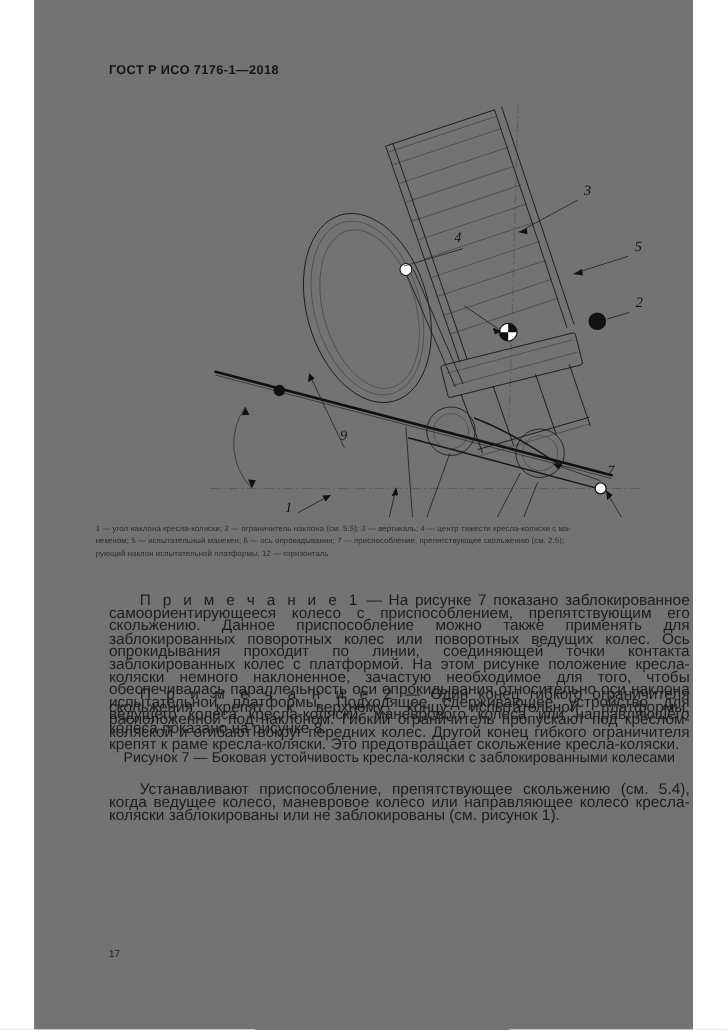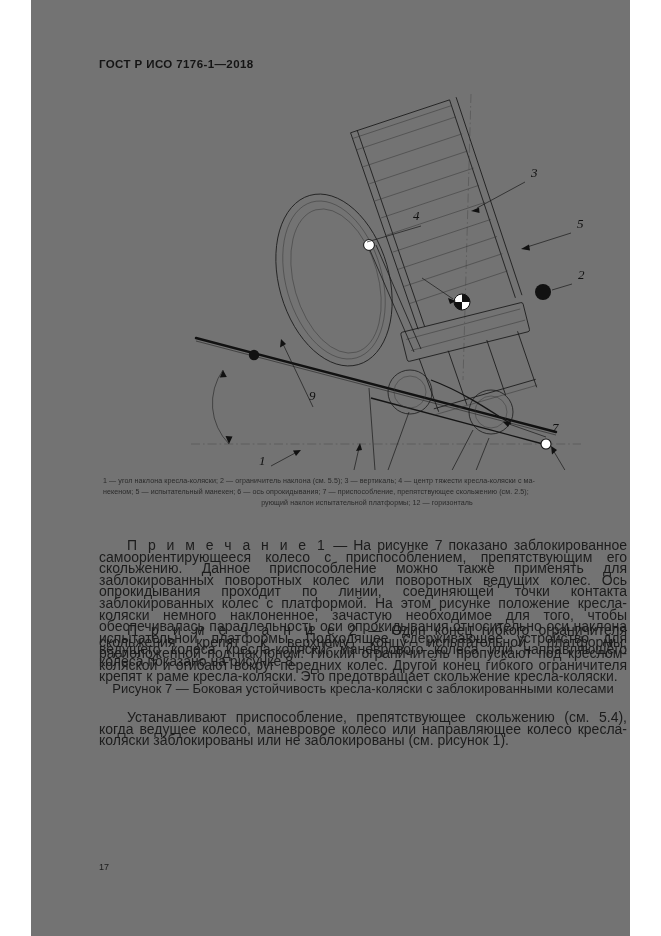--- a/index.html
+++ b/index.html
@@ -42,30 +42,30 @@
     height: 390px;
   }
   .figure-area svg {
     display: block;
   }
 
   
   .fig-key {
     position: absolute;
     top: 476px;
-    left: 72px;
+    left: 56px;
     width: 528px;
     font-size: 7.1px;
     line-height: 11.2px;
     color: #2a2a2a;
     text-align: justify;
     letter-spacing: 0.08px;
   }
   .fig-key .line { display: block; }
-  .fig-key .line.last { text-align: center; }
+  .fig-key .line.last { text-align: left; }
 
   
   .body-block {
     position: absolute;
     left: 68px;
     width: 528px;
     font-size: 14px;
     line-height: 11.6px;
     text-align: justify;
     color: #1c1c1c;

